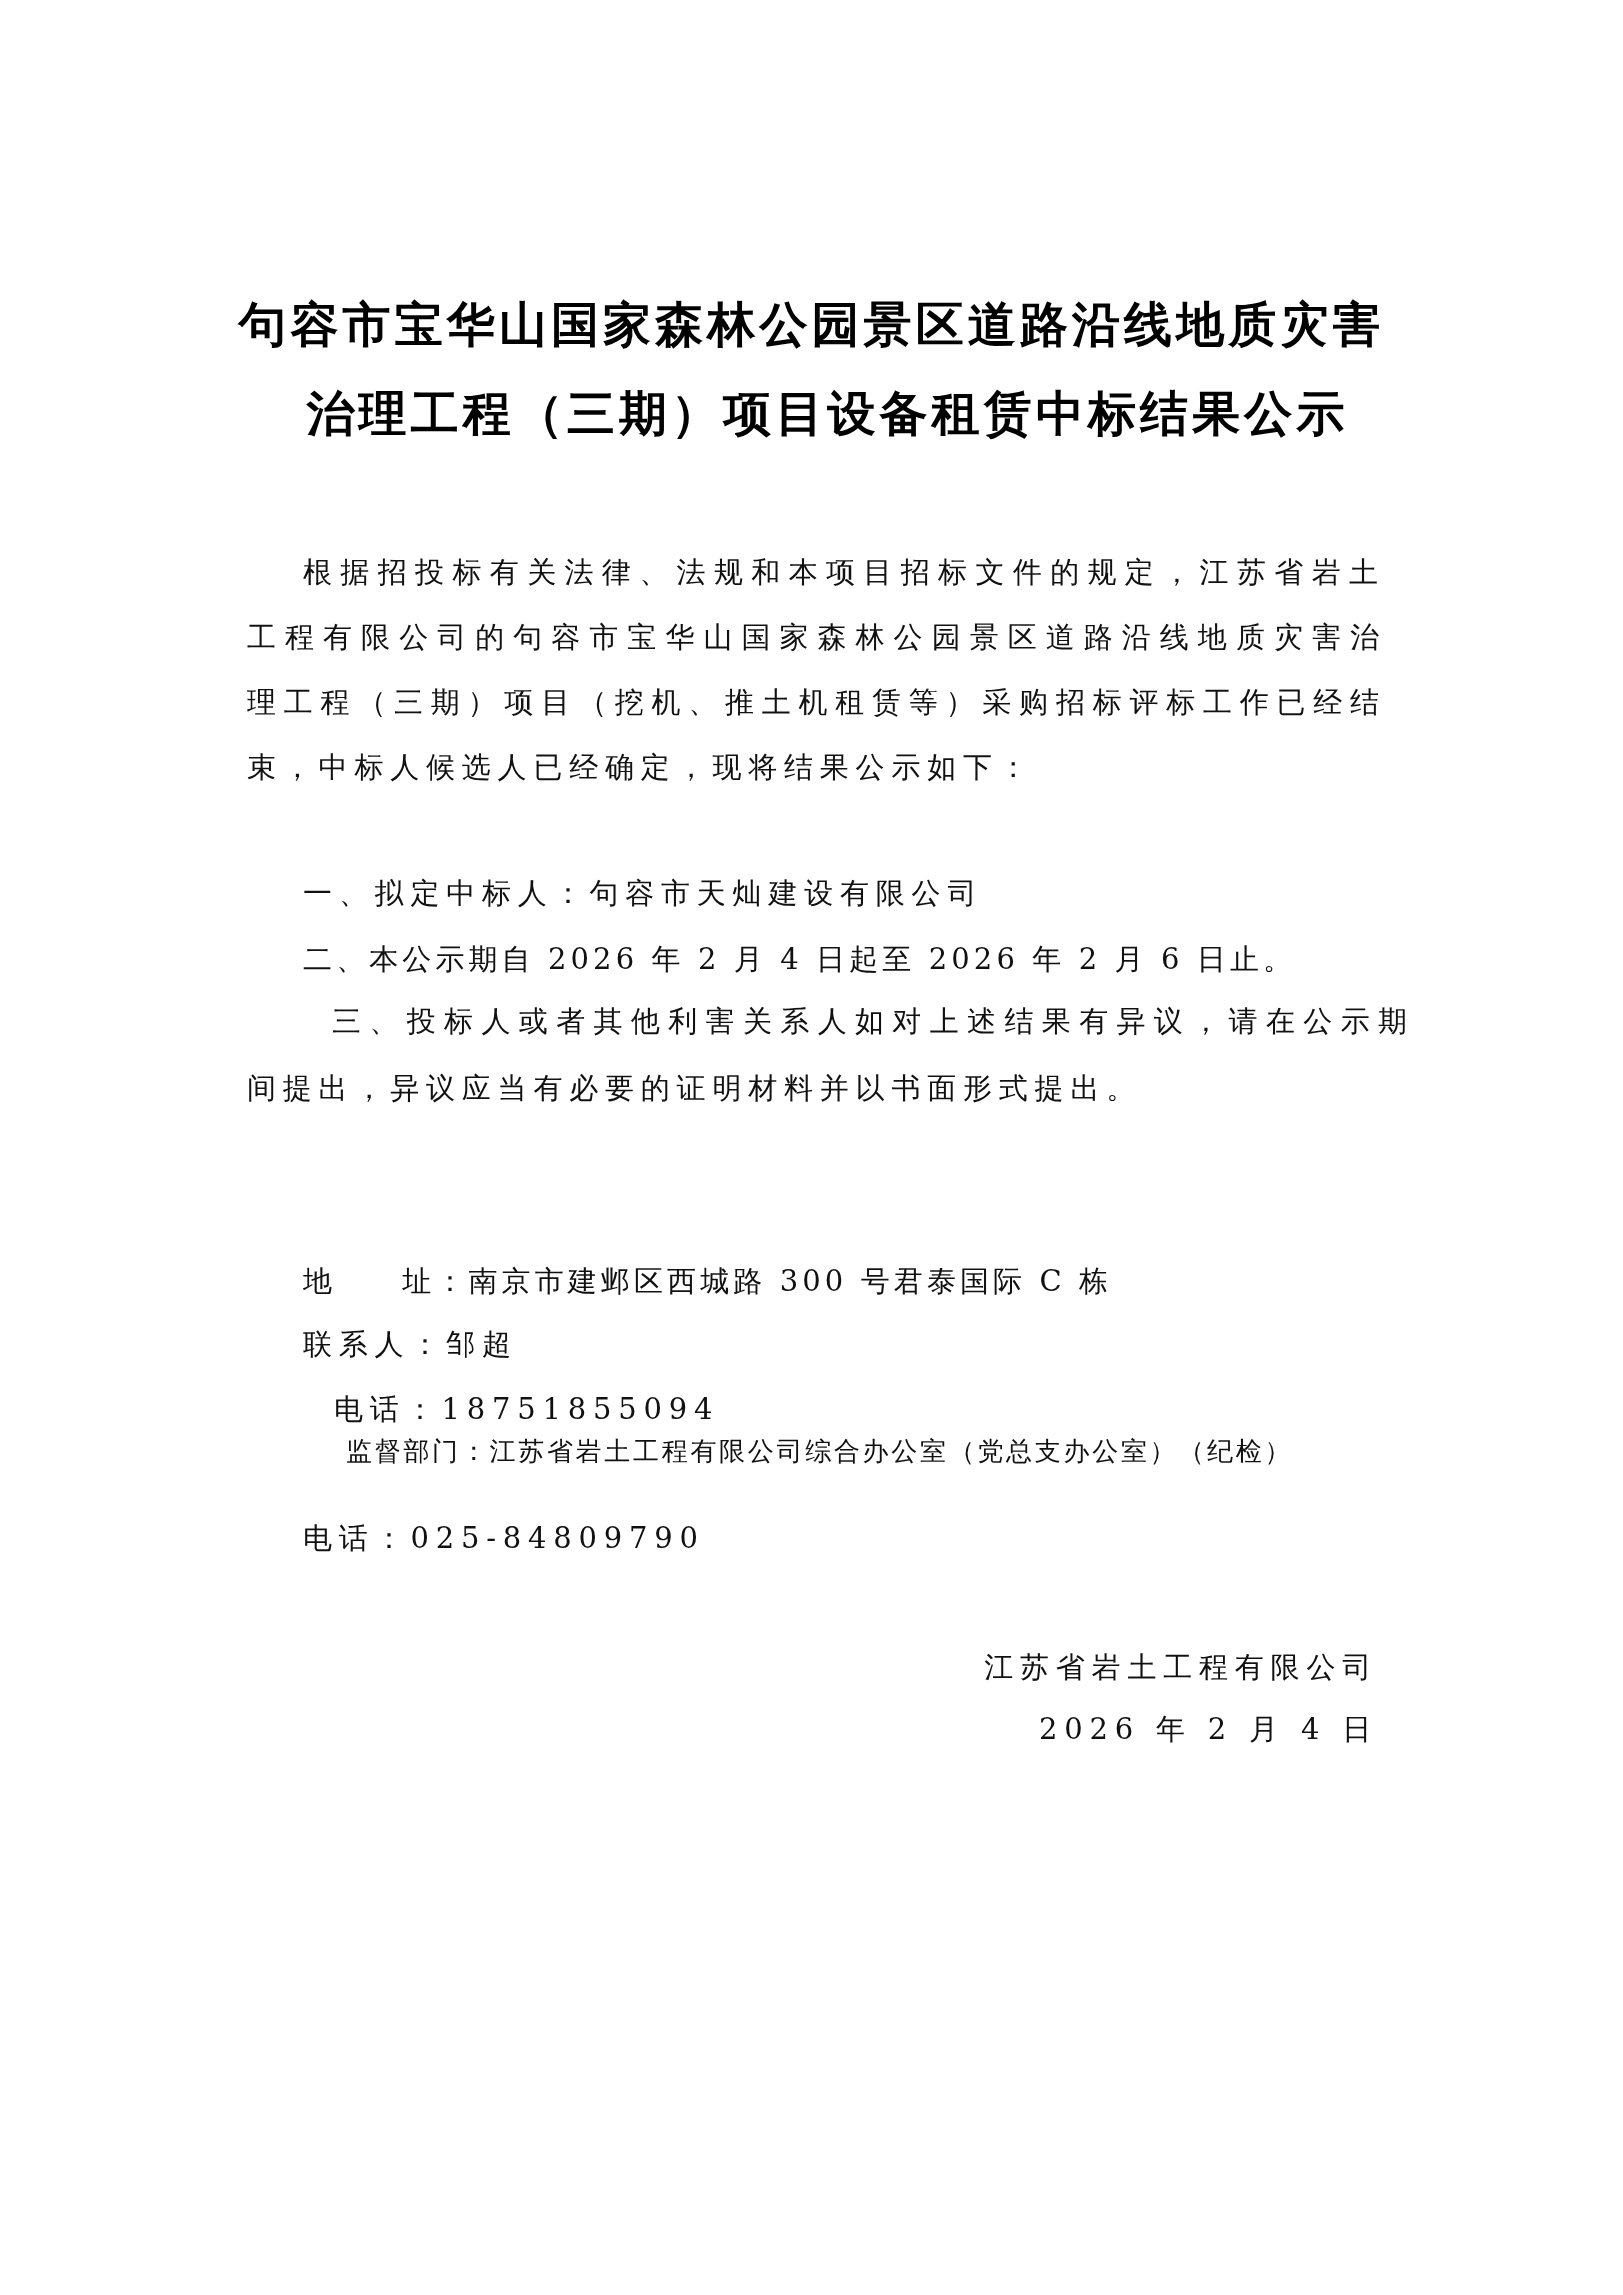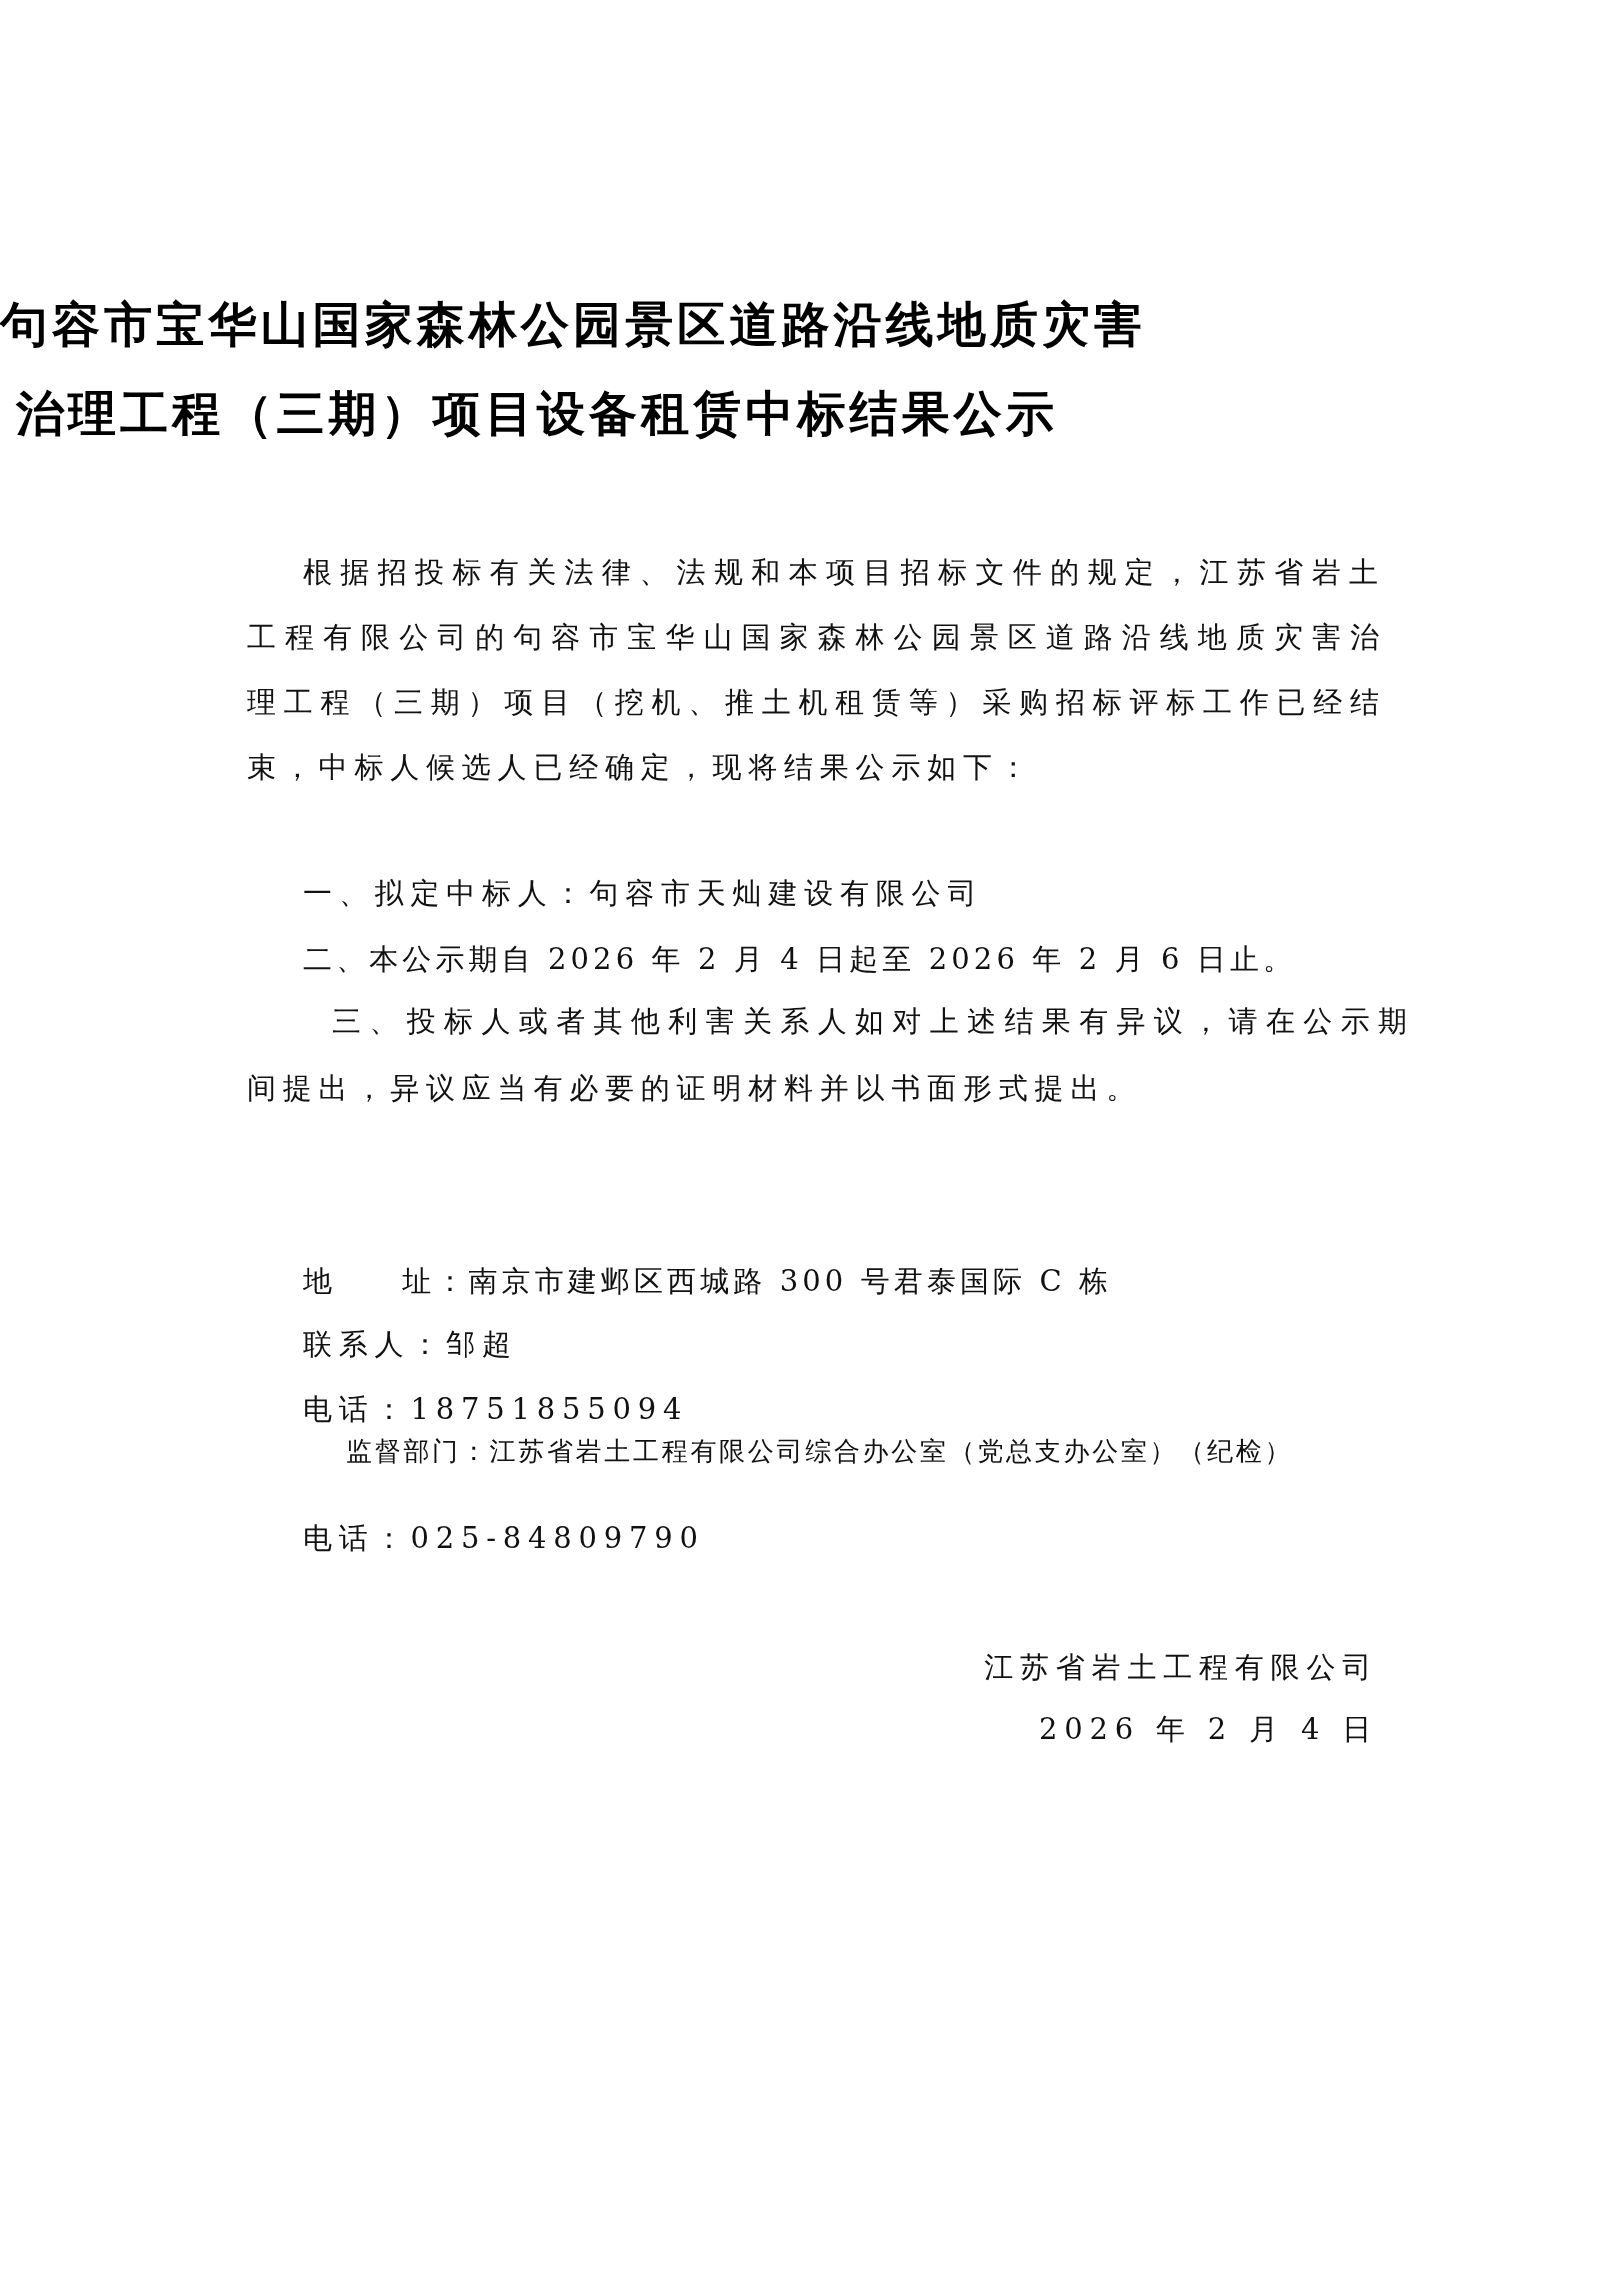--- a/index.html
+++ b/index.html
@@ -19,21 +19,21 @@
       position: absolute;
       left: 0; top: 0;
       width: 1623px;
       height: 2295px;
       background: #ffffff;
     }
     .title {
       position: absolute;
       left: 0;
       width: 1623px;
-      text-align: left;
+      text-align: center;
       font-family: "DejaVu Serif", "Liberation Serif", serif;
       font-weight: bold;
       font-size: 48px;
       line-height: 55px;
       letter-spacing: 4.1px;
       white-space: nowrap;
       color: #000000;
     }
     .title-1 { top: 297px; }
     .title-2 { top: 386px; padding-left: 16px; }
@@ -103,21 +103,21 @@
 
 
   <div class="line indent" style="top:1261px; letter-spacing:4.1px;">
     <span>地　　址：</span><span>南京市建邺区西城路 300 号君泰国际 C 栋</span>
   </div>
 
   <div class="line indent" style="top:1324px;">
     <span>联系人：</span><span>邹超</span>
   </div>
 
-  <div class="line indent" style="top:1389px;">
+  <div class="line indent" style="top:1389px;margin-left:31px;">
     <span>电话：</span><span>18751855094</span>
   </div>
 
   <div class="line indent small" style="top:1431px;margin-left:43px;">
     <span>监督部门：</span><span>江苏省岩土工程有限公司综合办公室（党总支办公室）（纪检）</span>
   </div>
 
   <div class="line indent" style="top:1518px;">
     <span>电话：</span><span>025-84809790</span>
   </div>

